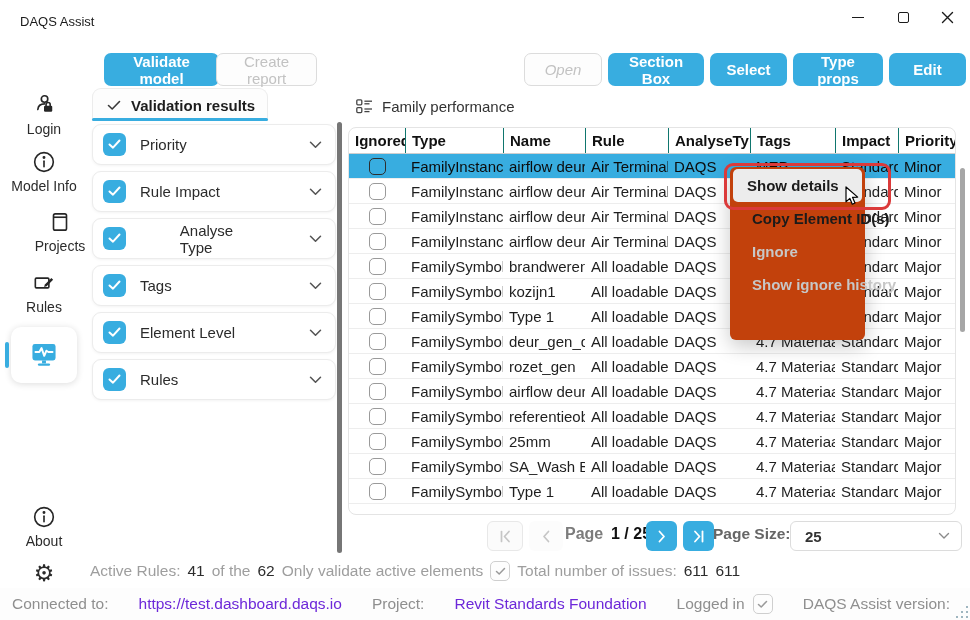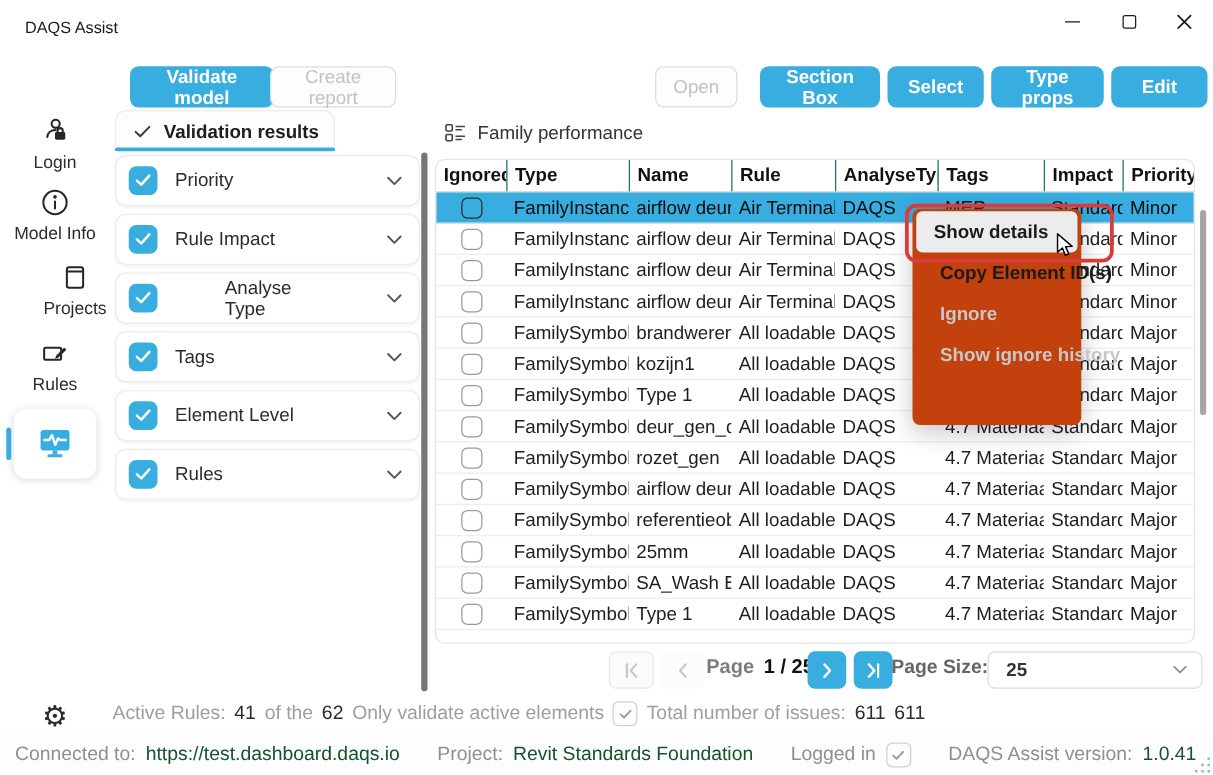--- a/index.html
+++ b/index.html
@@ -28,21 +28,21 @@
     box-shadow:0 1px 7px rgba(0,0,0,.14); display:flex; align-items:center; justify-content:center; }
   .active-bar{ position:absolute; left:5px; top:15px; width:4px; height:26px; background:var(--accent); border-radius:2px; }
   .gear-glyph{ font-size:23px; line-height:26px; color:#2b2b2b; }
   
   .btn{ position:absolute; top:53px; height:33px; border-radius:7px; background:var(--accent);
     color:#fff; font-weight:600; font-size:15px; display:flex; align-items:center; justify-content:center;
     border:none; font-family:inherit; }
   .btn.disabled{ background:#fdfdfd; color:#c2c2c2; border:1px solid #dcdcdc; font-weight:400; }
   .b-validate{ left:92px; width:115px;margin-left:12px; }
   .b-create{ left:216px; width:101px; }
-  .b-open{ left:524px; width:66px; }
+  .b-open{ left:524px; width:78px;font-style:italic; }
   .b-section{ left:608px; width:96px; }
   .b-select{ left:710px; width:77px; }
   .b-typeprops{ left:793px; width:90px; }
   .b-edit{ left:889px; width:77px; }
   
   .tab-active{ position:absolute; left:92px; top:88px; width:176px; height:33px; background:#fdfdfd;
     border:1px solid #ececec; border-bottom:none; border-radius:9px 9px 0 0;
     display:flex; align-items:center; gap:10px; padding-left:14px; font-weight:bold; font-size:15px; color:#1d1d1d; }
   .tab-underline{ position:absolute; left:92px; top:118px; width:176px; height:3px; background:var(--accent); border-radius:2px; }
   .tab-inactive{ position:absolute; left:356px; top:93px; height:26px; display:flex; align-items:center; gap:9px;
@@ -97,21 +97,21 @@
   .pg-size-value{ margin-left:14px; font-weight:bold; font-size:15px; color:#333; }
   .pg-size-chev{ margin-left:auto; margin-right:11px; display:flex; }
   
   .status-line{ position:absolute; left:90px; top:558px; width:876px; height:26px;
     display:flex; align-items:center; gap:7px; font-size:15.5px; color:#9e9e9e; white-space:nowrap; }
   .status-line .dark{ color:#2d2d2d; }
   .small-cb{ width:20px; height:20px; border:1px solid #cfcfcf; border-radius:5px; background:#fdfdfd;
     display:inline-flex; align-items:center; justify-content:center; flex:none; }
   .footer{ position:absolute; left:0; top:588px; width:970px; height:32px; background:#fdfdfd;
     display:flex; align-items:center; gap:8px; padding-left:12px; font-size:15.5px; color:#8f8f8f; white-space:nowrap; }
-  .footer .dark{ color:#14532d; }
+  .footer .dark{ color:#6d28d9;margin-left:22px; }
   .fgap{ width:14px; flex:none; }
   .grip{ position:absolute; right:2px; bottom:2px; width:12px; height:12px; }
   .grip i{ position:absolute; width:2px; height:2px; background:#9fb6c0; }
 </style>
 </head>
 <body>
 
 <div class="titlebar">
   <span class="app-title">DAQS Assist</span>
   <div class="win-btn wb-min">
@@ -162,20 +162,28 @@
   <div class="sidebar-item si-active">
     <span class="active-bar"></span>
     <div class="active-card">
       <svg width="30" height="28" viewBox="0 0 24 23">
         <rect x="2.5" y="2.5" width="19" height="13.5" rx="2" fill="var(--accent)"></rect>
         <polyline points="5,9 8.2,9 10,5.8 12.2,12.2 14,8 15.6,9 19,9" fill="none" stroke="#fff" stroke-width="1.6" stroke-linecap="round" stroke-linejoin="round"></polyline>
         <rect x="10.4" y="16" width="3.2" height="2.4" fill="var(--accent)"></rect>
         <rect x="7" y="18.4" width="10" height="2" rx="1" fill="var(--accent)"></rect>
       </svg>
     </div>
+  </div>
+  <div class="sidebar-item si-about">
+    <svg class="icn" width="26" height="26" viewBox="0 0 24 24" fill="none" stroke="#262626" stroke-width="1.5" stroke-linecap="round">
+      <circle cx="12" cy="12" r="8.6"></circle>
+        <line x1="12" y1="11.2" x2="12" y2="16.4"></line>
+        <circle cx="12" cy="7.9" r="0.6" fill="#262626"></circle>
+    </svg>
+    <span>About</span>
   </div>
   <div class="sidebar-item si-settings">
     <span class="icn gear-glyph">⚙</span>
     <span>Settings</span>
   </div>
 </nav>
 
 <button class="btn b-validate">Validate model</button>
 <button class="btn disabled b-create">Create report</button>
 <button class="btn disabled b-open">Open</button>

